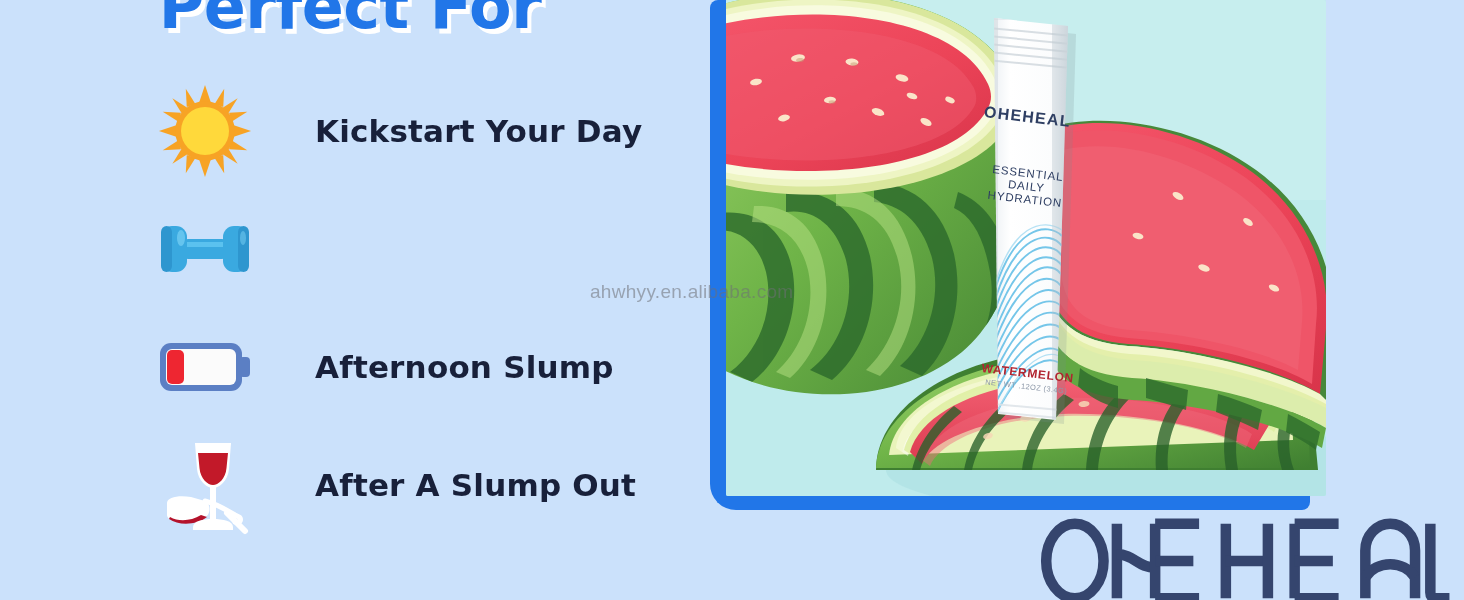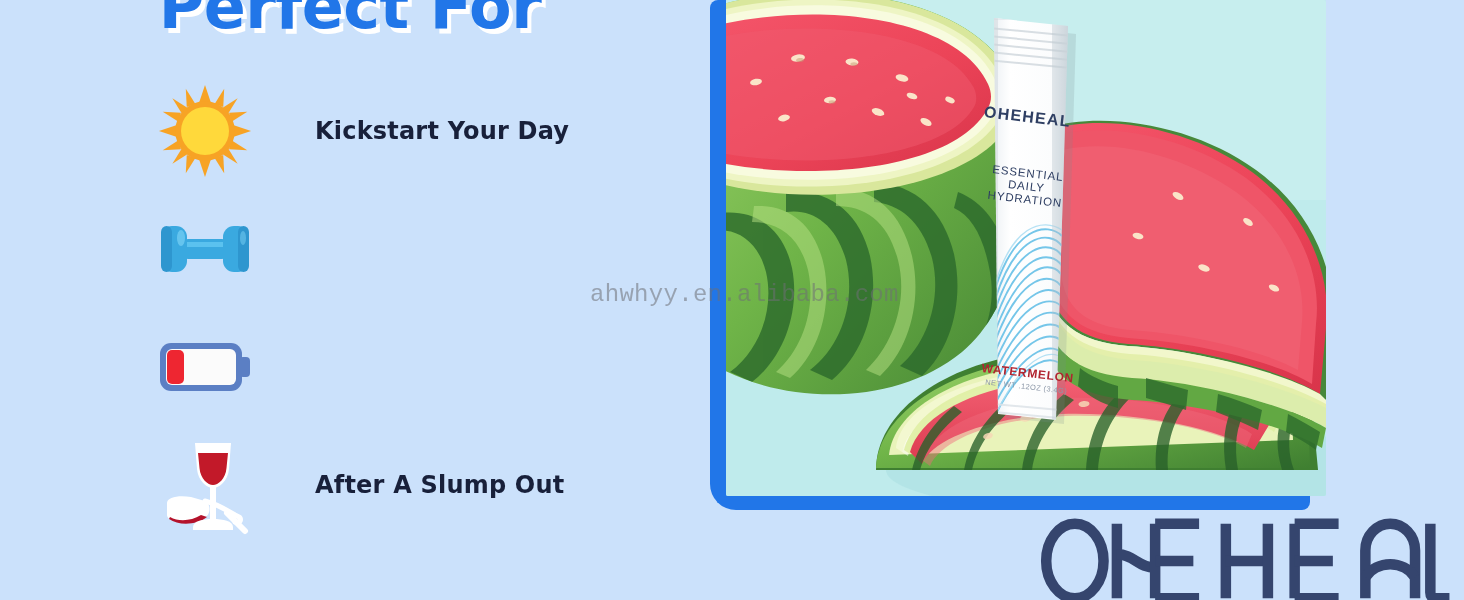--- a/index.html
+++ b/index.html
@@ -36,21 +36,21 @@
     align-items:center;
   }
   .benefit-icon {
     width:110px; height:110px;
     flex:0 0 110px;
     position:relative;
     display:flex; align-items:center; justify-content:center;
   }
   .benefit-label {
     margin-left:55px;
-    font-size:24px;
+    font-size:31px;
     font-weight:bold;
     color:#18203a;
     letter-spacing:0.2px;
     font-family:"DejaVu Sans", sans-serif;
     white-space:nowrap;
   }
 
   
   .sun-wrap { width:96px; height:96px; position:relative; }
   .sun-wrap svg { display:block; }
@@ -85,23 +85,23 @@
     left:16px; top:0; width:600px; height:496px;
     background:#bfebec;
     overflow:hidden;
     border-radius:2px;
   }
   .photo-inner { position:absolute; inset:0; }
 
   .watermark {
     position:absolute;
     left:590px; top:281px;
-    font-size:24px;
+    font-size:19px;
     color:rgba(110,112,116,0.55);
-    font-family:Liberation Mono, monospace;
+    font-family:Liberation Sans, sans-serif;
     letter-spacing:0.3px;
     z-index:40;
     white-space:nowrap;
   }
 
   
   .brand-logo {
     position:absolute;
     right:8px; bottom:-4px;
     height:86px;
@@ -169,20 +169,21 @@
       <div class="benefit-icon">
         <div class="battery-wrap">
           <svg viewBox="0 0 96 56" width="96" height="56">
             <rect x="82" y="18" width="11" height="20" rx="4" fill="#5b7fc4"></rect>
             <rect x="3" y="4" width="82" height="48" rx="11" fill="#5b7fc4"></rect>
             <rect x="9" y="10" width="70" height="36" rx="6" fill="#fbfbfb"></rect>
             <rect x="10" y="11" width="17" height="34" rx="5" fill="#ee2631"></rect>
           </svg>
         </div>
       </div>
+      <div class="benefit-label">Afternoon Slump</div>
     </div>
 
     <div class="benefit-row">
       <div class="benefit-icon">
         <div class="wine-wrap">
           <svg viewBox="0 0 100 100" width="100" height="100">
 
             <path d="M12 68 C12 62 24 60 36 62 L50 66 C56 68 56 80 50 82 L36 86 C24 88 12 86 12 80 Z" fill="#ffffff"></path>
             <path d="M50 66 C58 68 70 74 80 80 L84 82 C86 83 86 86 84 87 L80 87" stroke="#ffffff" stroke-width="5" fill="none" stroke-linecap="round"></path>
             <path d="M72 78 L90 96" stroke="#ffffff" stroke-width="6" fill="none" stroke-linecap="round"></path>

